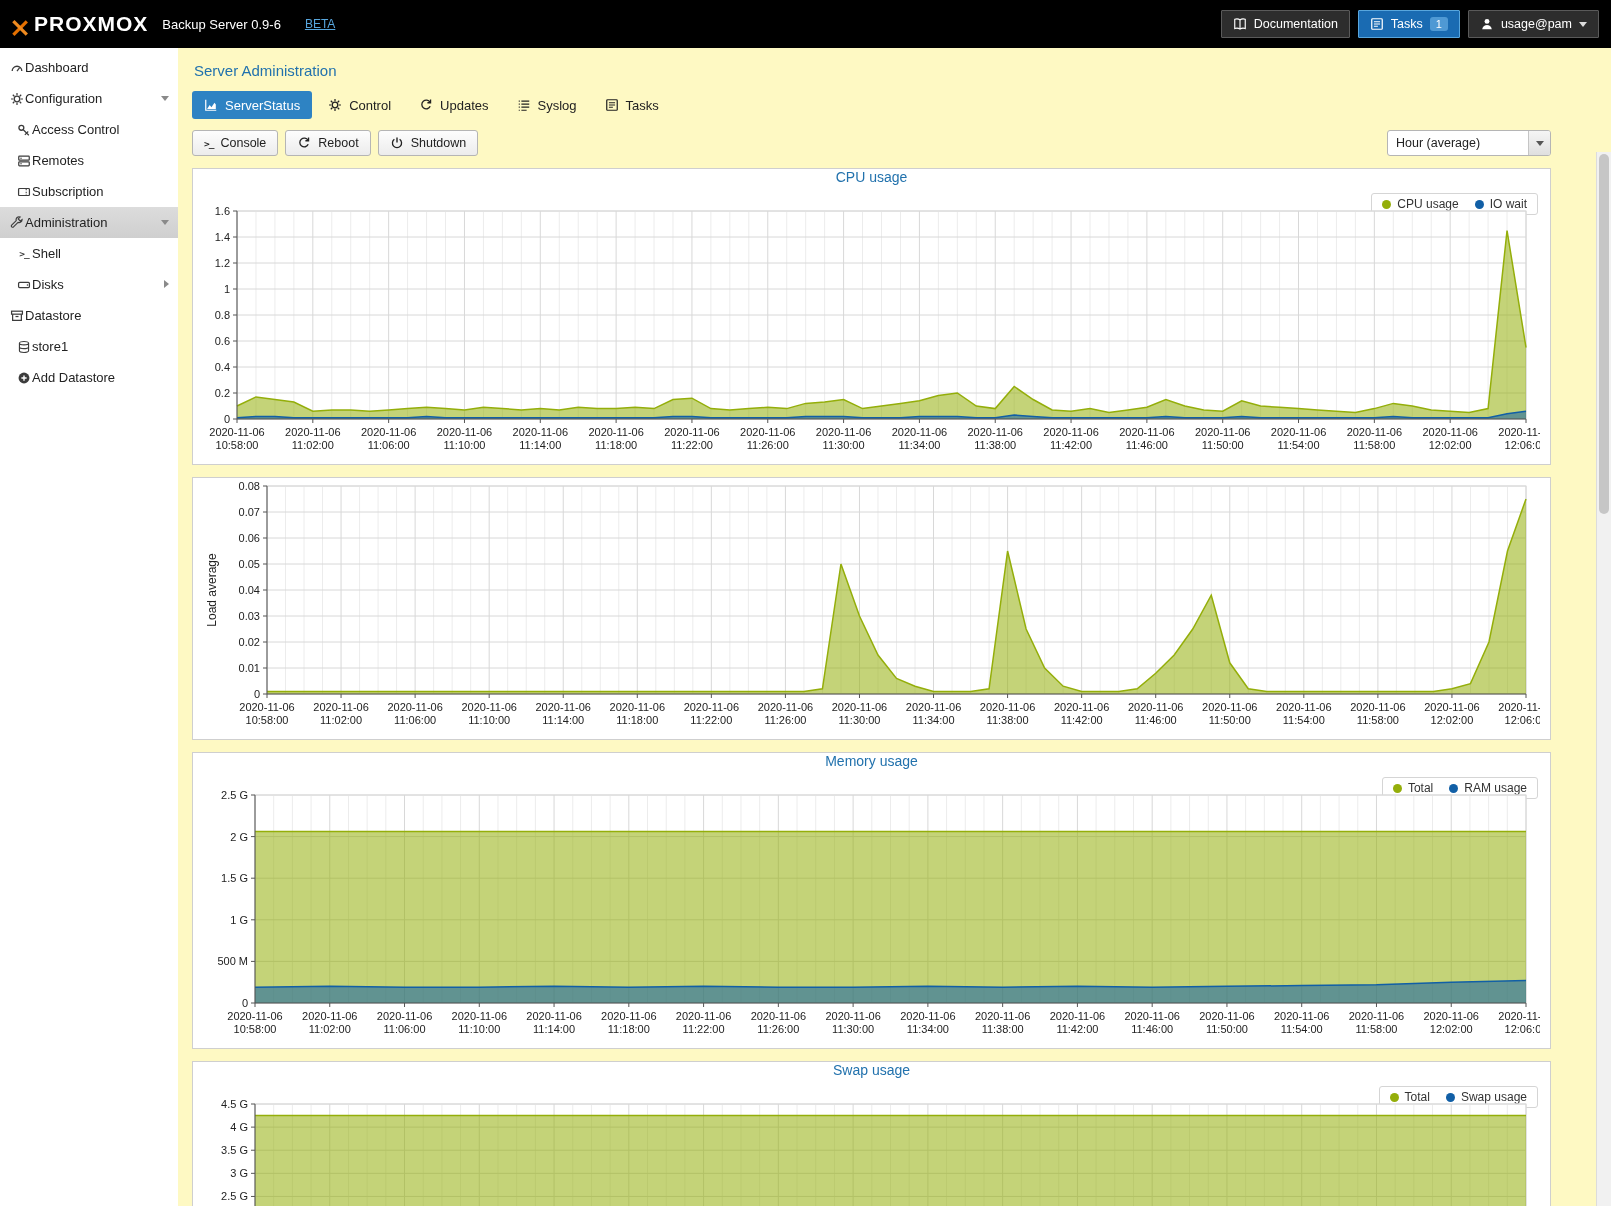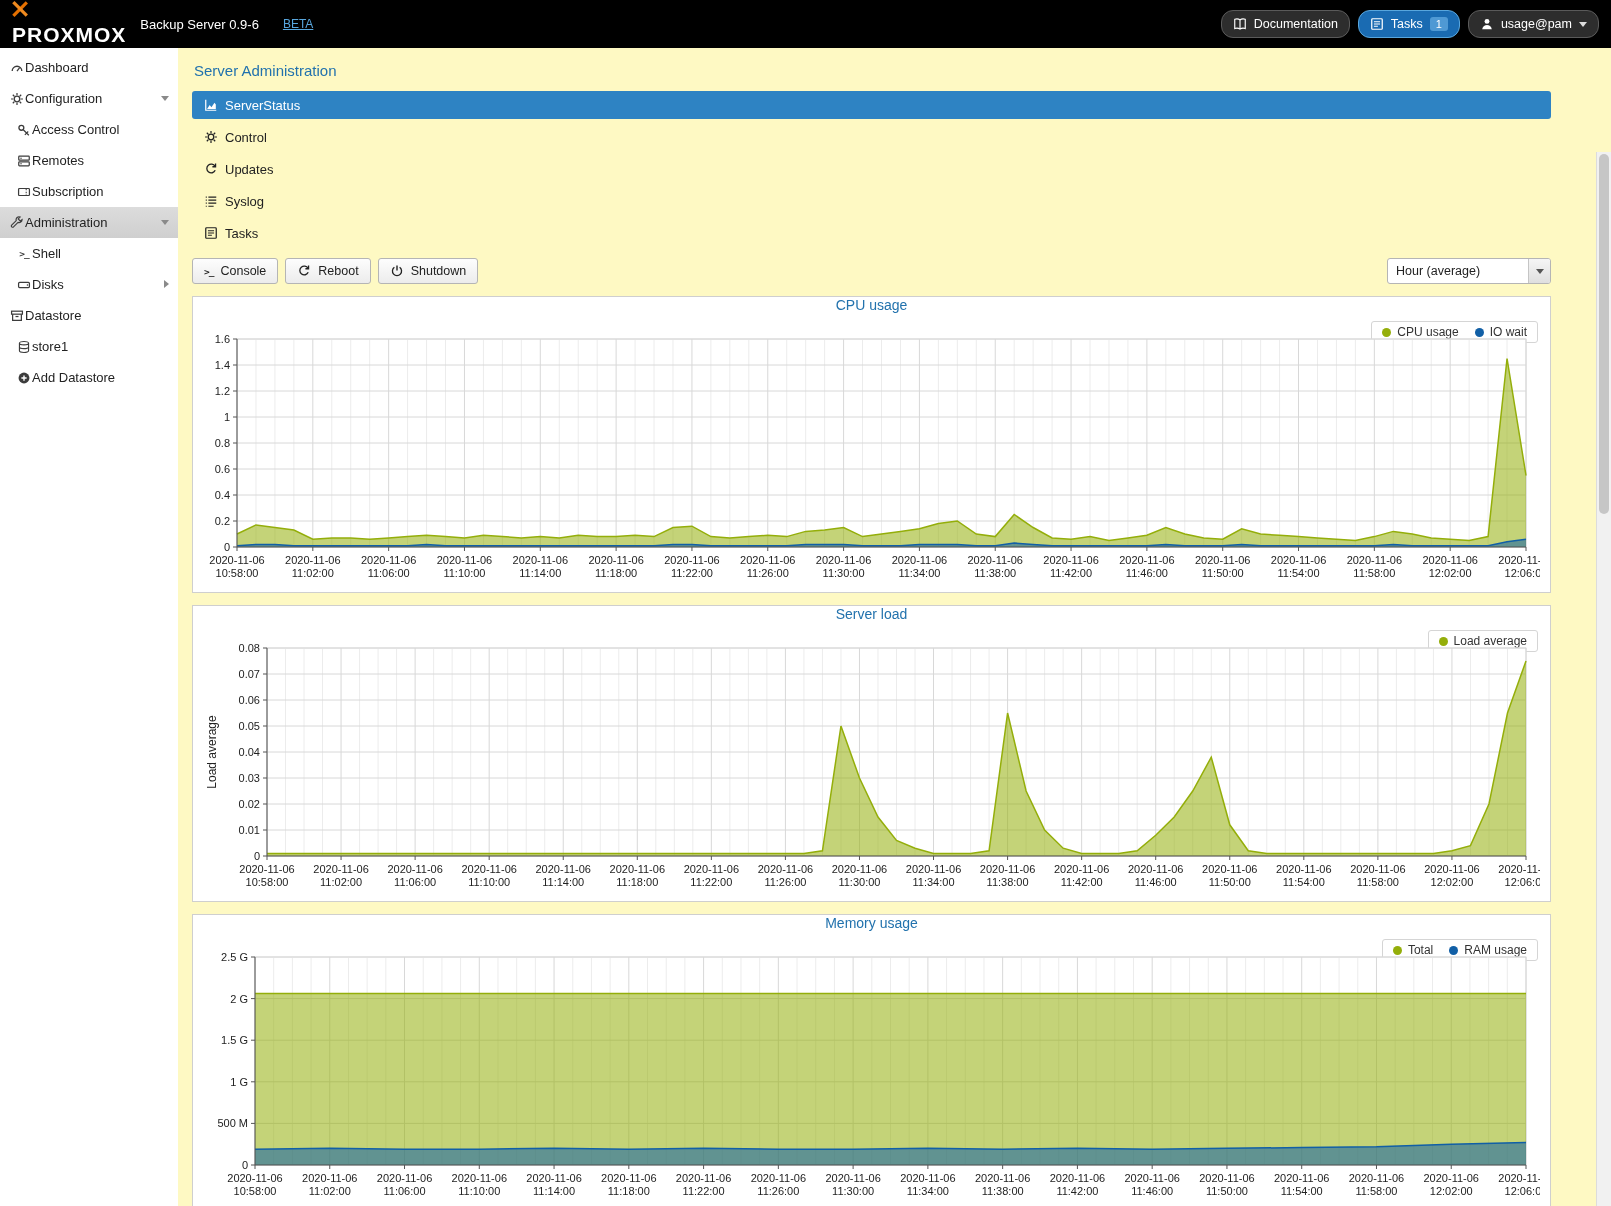--- a/index.html
+++ b/index.html
@@ -1,43 +1,43 @@
 <!DOCTYPE html>
 <html><head>
 <meta charset="utf-8">
 <style>
   * { box-sizing: border-box; margin: 0; padding: 0; }
   html,body { width:1611px; height:1206px; overflow:hidden; }
   body { font-family:"Liberation Sans",sans-serif; font-size:13px; color:#222; background:#e9e9e9; position:relative; }
 
   
   .hdr { position:absolute; top:0; left:0; right:0; height:48px; background:#000; display:flex; align-items:center; padding:0 12px; gap:8px; z-index:5; }
-  .logo-wrap { display:flex; align-items:flex-start; gap:6px;flex-direction:column; }
+  .logo-wrap { display:flex; align-items:flex-end; gap:6px; }
   .brand { color:#fff; font-weight:bold; font-size:21px; letter-spacing:1px; }
   .product { color:#fff; font-size:13px; margin-left:6px; }
   .beta { color:#58a6dd; font-size:12px; text-decoration:underline; margin-left:16px; cursor:pointer; }
   .hdr-right { margin-left:auto; display:flex; gap:8px; align-items:center; }
-  .hbtn { display:flex; align-items:center; gap:7px; height:28px; padding:0 11px; border-radius:12px; background:#2d2d2d; border:1px solid #5a5a5a; color:#fff; font-size:12.5px; cursor:pointer; }
+  .hbtn { display:flex; align-items:center; gap:7px; height:28px; padding:0 11px; border-radius:1px; background:#2d2d2d; border:1px solid #5a5a5a; color:#fff; font-size:12.5px; cursor:pointer; }
   .hbtn.active { background:#1a6bb2; border-color:#58a6dd; }
   .badge { background:#4f99d4; color:#fff; border-radius:3px; padding:1px 6px; font-size:11px; }
   .caret { width:0; height:0; border-left:4px solid transparent; border-right:4px solid transparent; border-top:5px solid #ddd; }
 
   
   .sidebar { position:absolute; top:48px; left:0; bottom:0; width:178px; background:#fff; padding-top:4px; }
   .srow { position:relative; height:31px; display:flex; align-items:center; gap:0; padding:0 9px; cursor:pointer; font-size:13px; color:#222; }
   .srow.ind { padding-left:16px; }
   .srow.sel { background:linear-gradient(#dcdcdc,#cfcfcf); }
   .sic { width:16px; display:flex; justify-content:center; color:#3c3c3c; flex:none; }
   .exp-down { position:absolute; right:9px; top:13px; width:0; height:0; border-left:4px solid transparent; border-right:4px solid transparent; border-top:5px solid #8a8a8a; }
   .exp-right { position:absolute; right:9px; top:11px; width:0; height:0; border-top:4px solid transparent; border-bottom:4px solid transparent; border-left:5px solid #8a8a8a; }
 
   
   .content { position:absolute; top:48px; left:178px; right:0; bottom:0; background:#fef9c3; padding:10px 60px 0 14px; }
   .page-title { color:#2272ad; font-size:15px; margin:4px 0 12px 2px; }
-  .tabs { display:flex; gap:4px; margin-bottom:11px;flex-direction:column; }
+  .tabs { display:flex; gap:4px; margin-bottom:11px; }
   .tab { height:28px; display:flex; align-items:center; gap:7px; padding:0 12px; border-radius:3px; font-size:13px; color:#222; cursor:pointer; }
   .tab.active { background:#2e83c3; color:#fff; }
   .toolbar { display:flex; gap:7px; align-items:center; margin-bottom:12px; }
   .tbtn { display:flex; align-items:center; gap:7px; height:26px; padding:0 11px; background:linear-gradient(#fdfdfd,#ececec); border:1px solid #b5b5b5; border-radius:3px; font-size:12.5px; color:#222; cursor:pointer; }
   .tb-spacer { flex:1; }
   .selectbox { width:164px; height:26px; background:#fff; border:1px solid #b5b5b5; border-radius:3px; display:flex; align-items:center; font-size:12.5px; cursor:pointer; overflow:hidden; }
   .selectbox .val { flex:1; padding:0 8px; }
   .selectbox .btnstrip { width:22px; height:100%; background:linear-gradient(#f5f5f5,#dfdfdf); border-left:1px solid #c5c5c5; display:flex; align-items:center; justify-content:center; }
   .selectbox .btnstrip .caret { border-top-color:#555; }
 
@@ -449,35 +449,20 @@
             <text x="1247.1764705882354" y="233" text-anchor="middle" fill="#222">2020-11-06</text>
             <text x="1247.1764705882354" y="246" text-anchor="middle" fill="#222">12:02:00</text>
             <line x1="1323" y1="216" x2="1323" y2="220" stroke="#555"></line>
             <text x="1323" y="233" text-anchor="middle" fill="#222">2020-11-06</text>
             <text x="1323" y="246" text-anchor="middle" fill="#222">12:06:00</text>
           </svg></div>
       </div>
   </div>
 
   <div class="panel">
-    <div class="panel-hd">
-      <span class="panel-title">Server load</span>
-      <div class="legend">
-        <span class="litem">
-            <span class="dot" style="background-color: rgb(148, 174, 10);"></span>
-            <span>Load average</span>
-          </span>
-      </div>
-      <span class="tool-collapse">
-          <svg class="ic16" viewBox="0 0 16 16">
-            <circle cx="8" cy="8" r="7" fill="none" stroke="currentColor" stroke-width="1.3"></circle>
-            <path d="M4.8 8h6.4" stroke="currentColor" stroke-width="1.3"></path>
-          </svg>
-        </span>
-    </div>
     <div class="chartbox">
         <div><svg width="1337" height="254" font-family="Liberation Sans, sans-serif" font-size="11">
             <rect x="64" y="8" width="1259" height="208" fill="#ffffff" stroke="#dcdcdc"></rect>
             <line x1="64" y1="8" x2="64" y2="216" stroke="#d8d8d8"></line>
             <line x1="82.51470588235294" y1="8" x2="82.51470588235294" y2="216" stroke="#ececec"></line>
             <line x1="101.02941176470588" y1="8" x2="101.02941176470588" y2="216" stroke="#ececec"></line>
             <line x1="119.54411764705883" y1="8" x2="119.54411764705883" y2="216" stroke="#ececec"></line>
             <line x1="138.05882352941177" y1="8" x2="138.05882352941177" y2="216" stroke="#d8d8d8"></line>
             <line x1="156.5735294117647" y1="8" x2="156.5735294117647" y2="216" stroke="#ececec"></line>
             <line x1="175.08823529411765" y1="8" x2="175.08823529411765" y2="216" stroke="#ececec"></line>

